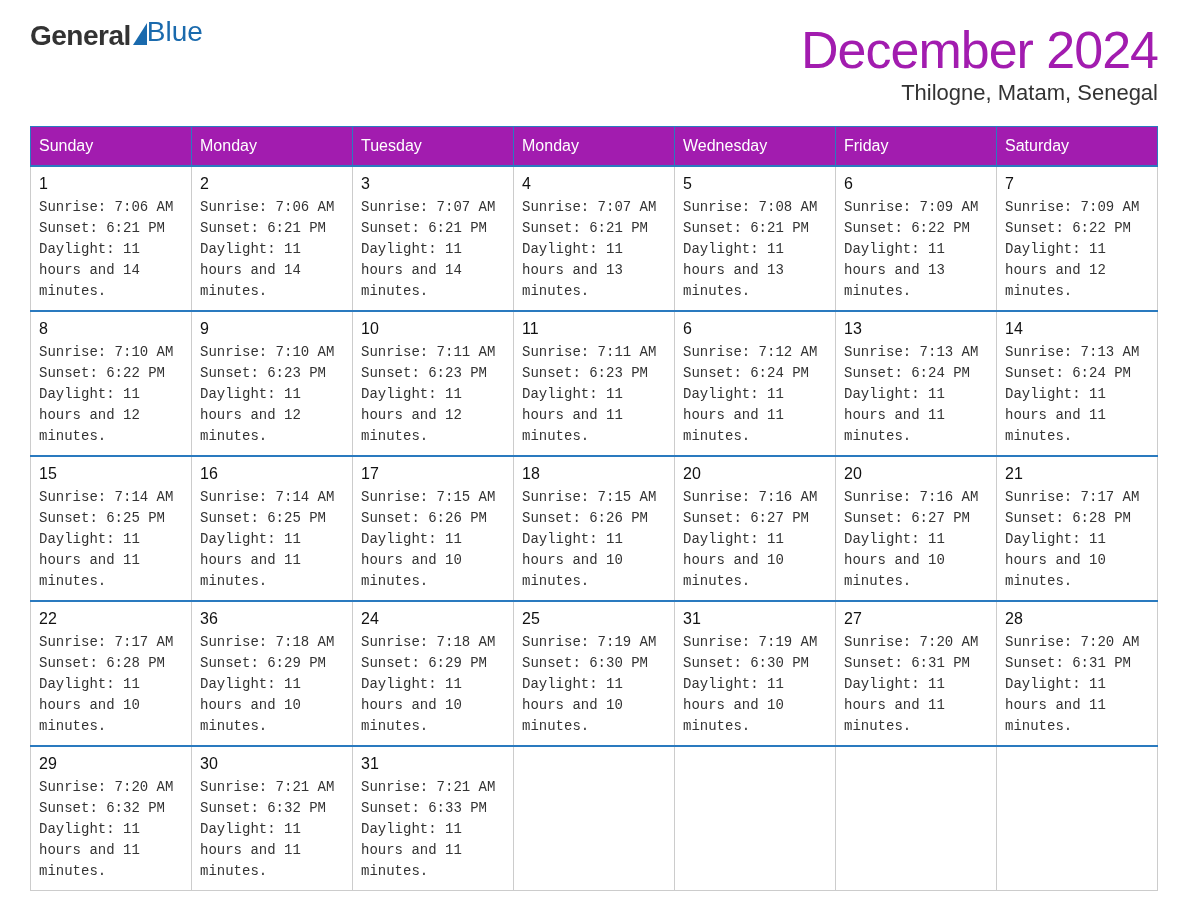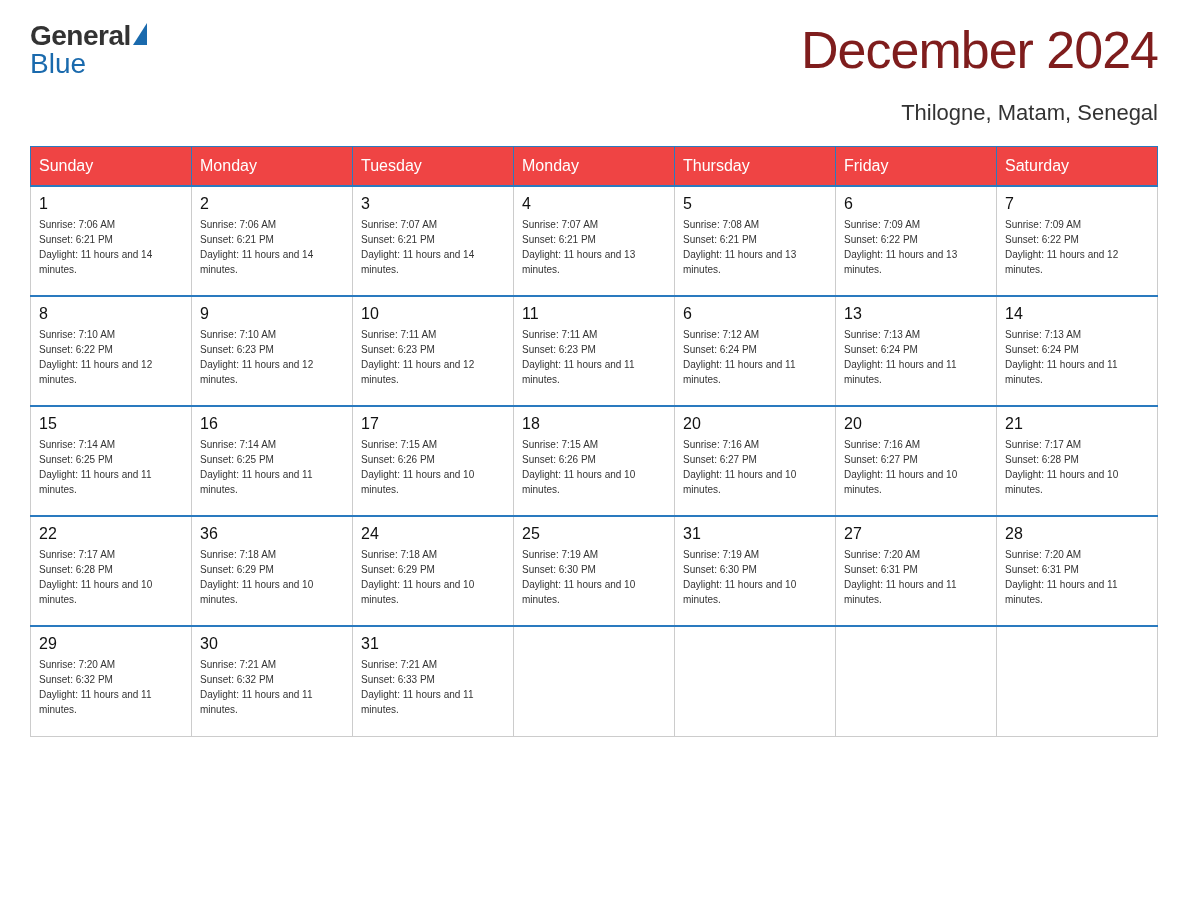--- a/index.html
+++ b/index.html
@@ -11,21 +11,21 @@
       min-height: 918px;
     }
     .header {
       display: flex;
       justify-content: space-between;
       align-items: flex-start;
       margin-bottom: 20px;
     }
     .logo {
       display: flex;
-      flex-direction: column;
+      flex-direction: row;
       align-items: flex-start;
     }
     .logo-top {
       display: flex;
       align-items: center;
     }
     .logo-general {
       font-size: 28px;
       font-weight: bold;
       color: #333;
@@ -45,35 +45,35 @@
       font-weight: normal;
       color: #1a6aad;
       margin-top: -4px;
     }
     .title-section {
       text-align: right;
     }
     .month-title {
       font-size: 52px;
       font-weight: normal;
-      color: #7f1d1d;
+      color: #a21caf;
       letter-spacing: -1px;
     }
     .location-title {
       font-size: 22px;
       color: #333;
-      margin-top: 20px;
+      margin-top: 0;
     }
     table {
       width: 100%;
       border-collapse: collapse;
       table-layout: fixed;
     }
     th {
-      background-color: #ef4444;
+      background-color: #a21caf;
       color: white;
       padding: 10px 8px;
       text-align: left;
       font-size: 16px;
       font-weight: normal;
       border: 1px solid #2a7abf;
     }
     td {
       vertical-align: top;
       padding: 8px;
@@ -84,23 +84,24 @@
       height: 110px;
     }
     .day-number {
       font-size: 16px;
       font-weight: normal;
       display: block;
       margin-bottom: 4px;
       color: #111;
     }
     .day-info {
-      font-size: 10px;
+      font-size: 14px;
       line-height: 1.5;
       color: #333;
+      font-family: Liberation Mono, monospace;
     }
     td.empty {
       border-top: 2px solid #2a7abf;
     }
   </style>
 </head>
 <body>
 
 <div class="header">
   <div class="logo">
@@ -116,21 +117,21 @@
   </div>
 </div>
 
 <table>
   <thead>
     <tr>
     <th>Sunday</th>
         <th>Monday</th>
         <th>Tuesday</th>
         <th>Monday</th>
-        <th>Thursday</th>
+        <th>Wednesday</th>
         <th>Friday</th>
         <th>Saturday</th>
       </tr>
   </thead>
   <tbody id="calendar-body">
   <tr>
         <td>
           <span class="day-number">1</span>
 <div class="day-info">Sunrise: 7:06 AM<br>Sunset: 6:21 PM<br>Daylight: 11 hours and 14 minutes.</div>
         </td>

